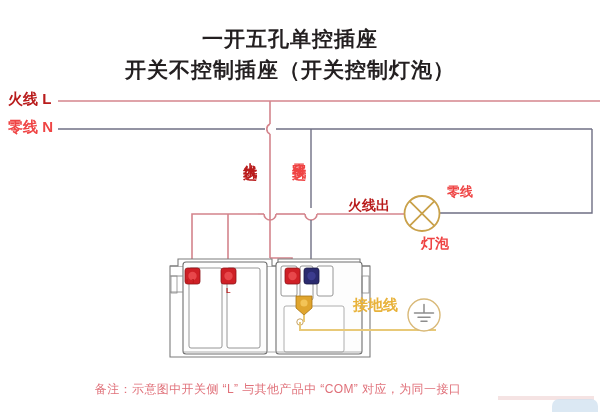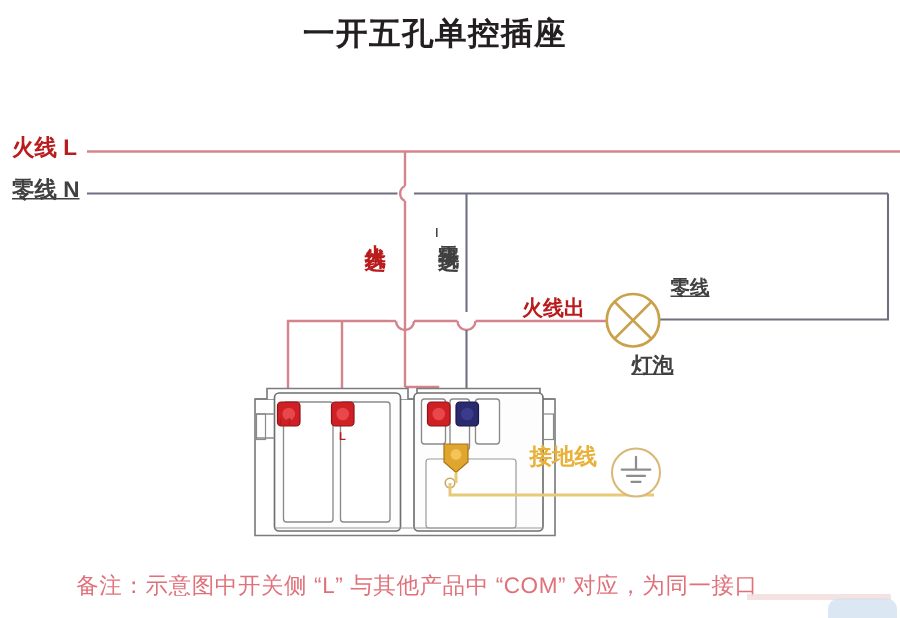--- a/index.html
+++ b/index.html
@@ -20,21 +20,21 @@
   #diagram-svg {
     position: absolute;
     left: 0;
     top: 0;
     width: 600px;
     height: 412px;
   }
   .title-block {
     position: absolute;
     left: 0;
-    top: 8px;
+    top: 24px;
     width: 580px;
     text-align: center;
     pointer-events: none;
   }
   .title-line1 {
     font-size: 21px;
     font-weight: bold;
     color: #231f20;
     letter-spacing: 1px;
     line-height: 30px;
@@ -46,34 +46,34 @@
     letter-spacing: 1px;
     line-height: 32px;
   }
   .lbl {
     position: absolute;
     font-weight: bold;
     white-space: nowrap;
     line-height: 1.05;
   }
   .lbl-red   { color: #b91c1c; }
-  .lbl-navy  { color: #404040; text-decoration: underline; }
+  .lbl-navy  { color: #ef4444; }
   .lbl-gold  { color: #e8b23a; }
   .vert {
     writing-mode: vertical-rl;
     text-orientation: upright;
     letter-spacing: 2px;
   }
   .footer-note {
     position: absolute;
     left: 0;
     top: 381px;
     width: 556px;
     text-align: center;
-    font-size: 15px;
+    font-size: 12px;
     color: #e0717a;
     white-space: nowrap;
     letter-spacing: 0.4px;
   }
   .watermark {
     position: absolute;
     right: 8px;
     top: 378px;
     font-size: 13px;
     color: #d8d8d8;
@@ -101,20 +101,21 @@
     opacity: .8;
   }
 </style>
 </head>
 <body>
 
 <div id="stage">
 
   <div class="title-block">
     <div class="title-line1">一开五孔单控插座</div>
+    <div class="title-line2">开关不控制插座（开关控制灯泡）</div>
   </div>
 
   <svg id="diagram-svg" viewBox="0 0 600 412">
 
     <path d="M 58 101 L 600 101" stroke="#d4848c" stroke-width="1.6" fill="none"></path>
 
     <path d="M 58 129 L 265 129" stroke="#6f6f84" stroke-width="1.4" fill="none"></path>
     <path d="M 276 129 L 592 129" stroke="#6f6f84" stroke-width="1.4" fill="none"></path>
 
     <path d="M 270 101 L 270 124" stroke="#d4848c" stroke-width="1.6" fill="none"></path>

